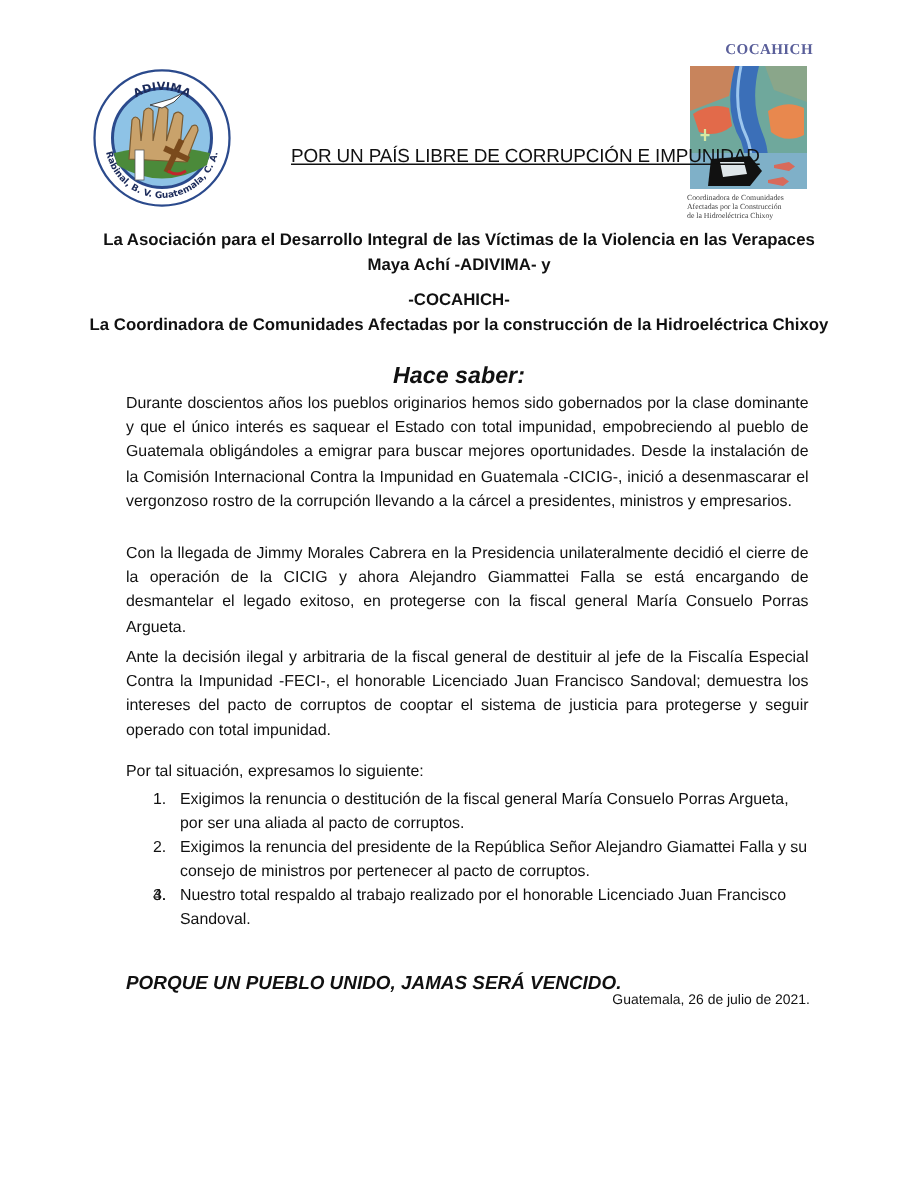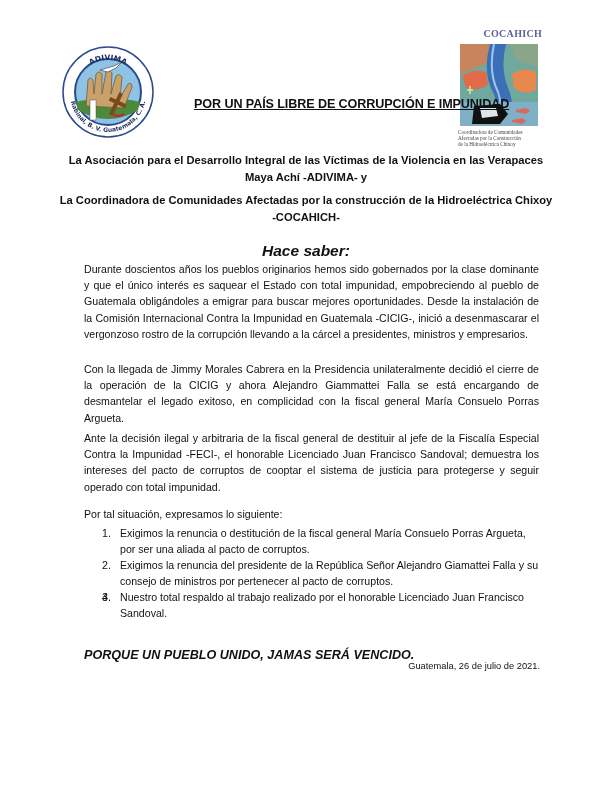--- a/index.html
+++ b/index.html
@@ -34,21 +34,21 @@
       position: absolute; left: 4px; top: 16px; width: 78px; height: 82px;
     }
     .coca-caption {
       position: absolute; left: 2px; top: 101px; width: 86px;
       font-family: "Liberation Serif", serif; font-size: 5.2px; line-height: 6px;
       color: #444;
     }
 
     #main-title {
       left: 163px; top: 97px; width: 300px;
-      font-size: 12.6px; font-weight: bold; text-decoration: underline;
+      font-size: 12.6px; font-weight: normal; text-decoration: underline;
       white-space: nowrap; letter-spacing: -0.1px; padding-left: 31px;
     }
 
     .center-bold {
       left: 40px; width: 532px; text-align: center;
       font-size: 11.2px; font-weight: bold; line-height: 17px;
     }
     #org1 { top: 152px; }
     #org2 { top: 192px; }
 
@@ -140,28 +140,28 @@
   </div>
 </div>
 
 <div id="main-title" class="abs">POR UN PAÍS LIBRE DE CORRUPCIÓN E IMPUNIDAD</div>
 
 <div id="org1" class="abs center-bold">
   <div>La Asociación para el Desarrollo Integral de las Víctimas de la Violencia en las Verapaces</div>
   <div>Maya Achí -ADIVIMA- y</div>
 </div>
 <div id="org2" class="abs center-bold">
+  <div>-COCAHICH-</div>
   <div>La Coordinadora de Comunidades Afectadas por la construcción de la Hidroeléctrica Chixoy</div>
-  <div>-COCAHICH-</div>
 </div>
 
 <div id="hace-saber" class="abs">Hace saber:</div>
 
 <div id="p1" class="abs para">Durante doscientos años los pueblos originarios hemos sido gobernados por la clase dominante y que el único interés es saquear el Estado con total impunidad, empobreciendo al pueblo de Guatemala obligándoles a emigrar para buscar mejores oportunidades. Desde la instalación de la Comisión Internacional Contra la Impunidad en Guatemala -CICIG-, inició a desenmascarar el vergonzoso rostro de la corrupción llevando a la cárcel a presidentes, ministros y empresarios.</div>
-<div id="p2" class="abs para">Con la llegada de Jimmy Morales Cabrera en la Presidencia unilateralmente decidió el cierre de la operación de la CICIG y ahora Alejandro Giammattei Falla se está encargando de desmantelar el legado exitoso, en complicidad con la fiscal general María Consuelo Porras Argueta.</div>
+<div id="p2" class="abs para">Con la llegada de Jimmy Morales Cabrera en la Presidencia unilateralmente decidió el cierre de la operación de la CICIG y ahora Alejandro Giammattei Falla se está encargando de desmantelar el legado exitoso, en protegerse con la fiscal general María Consuelo Porras Argueta.</div>
 <div id="p3" class="abs para">Ante la decisión ilegal y arbitraria de la fiscal general de destituir al jefe de la Fiscalía Especial Contra la Impunidad -FECI-, el honorable Licenciado Juan Francisco Sandoval; demuestra los intereses del pacto de corruptos de cooptar el sistema de justicia para protegerse y seguir operado con total impunidad.</div>
 <div id="p4" class="abs para">Por tal situación, expresamos lo siguiente:</div>
 
 <ol id="demands" class="abs">
   <li><span class="num">1.</span><span>Exigimos la renuncia o destitución de la fiscal general María Consuelo Porras Argueta, por ser una aliada al pacto de corruptos.</span></li>
   <li><span class="num">2.</span><span>Exigimos la renuncia del presidente de la República Señor Alejandro Giamattei Falla y su consejo de ministros por pertenecer al pacto de corruptos.</span></li>
   <li><span class="num">3.</span></li>
   <li><span class="num">4.</span><span>Nuestro total respaldo al trabajo realizado por el honorable Licenciado Juan Francisco Sandoval.</span></li>
 </ol>
 

